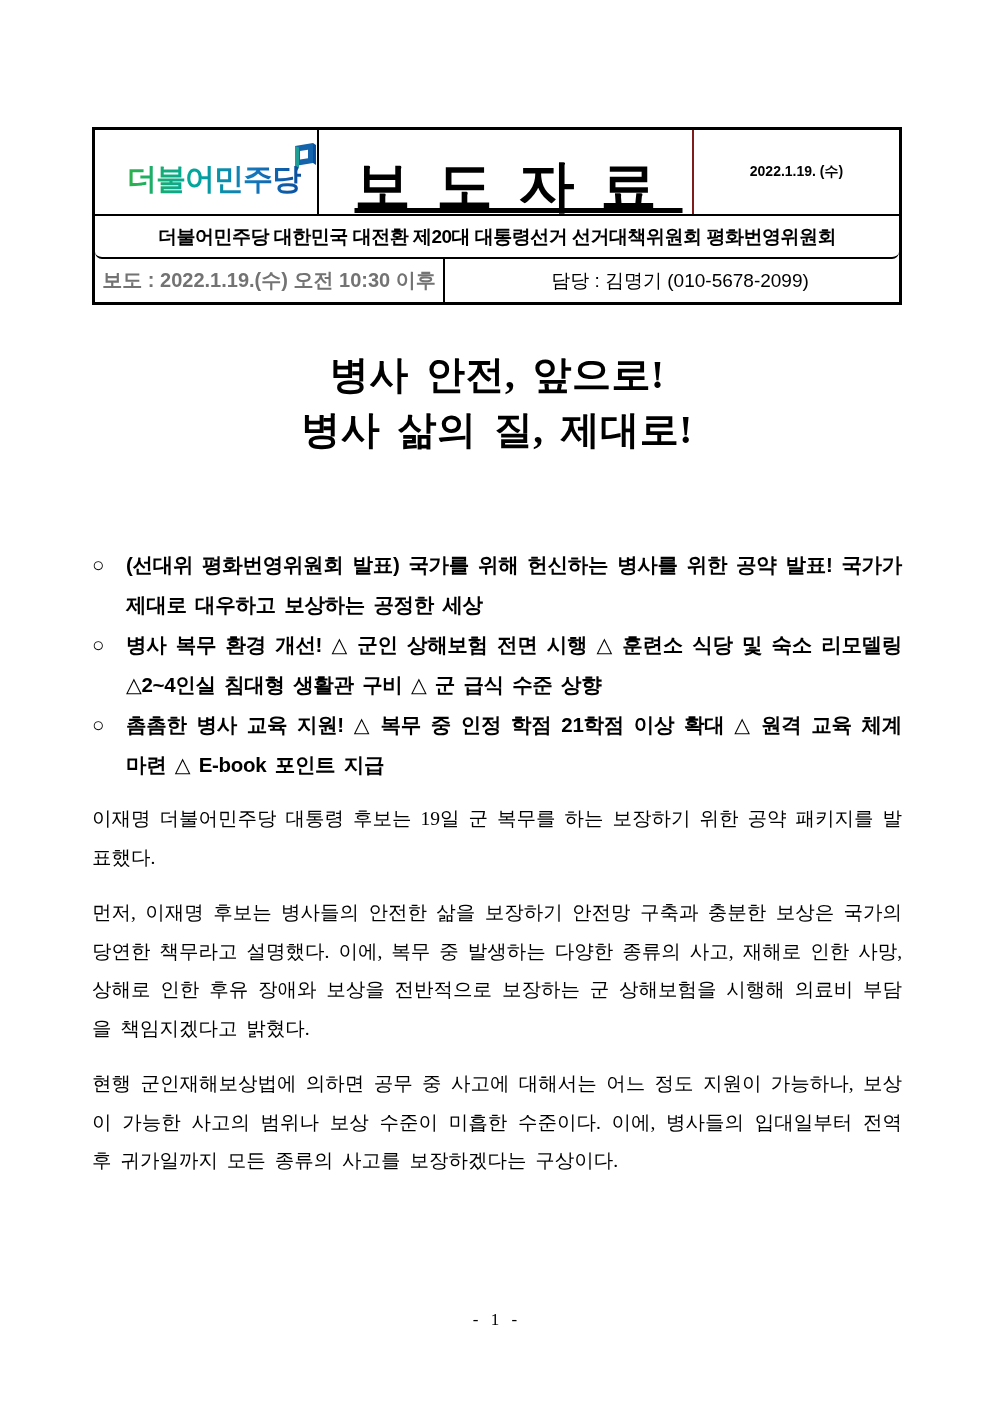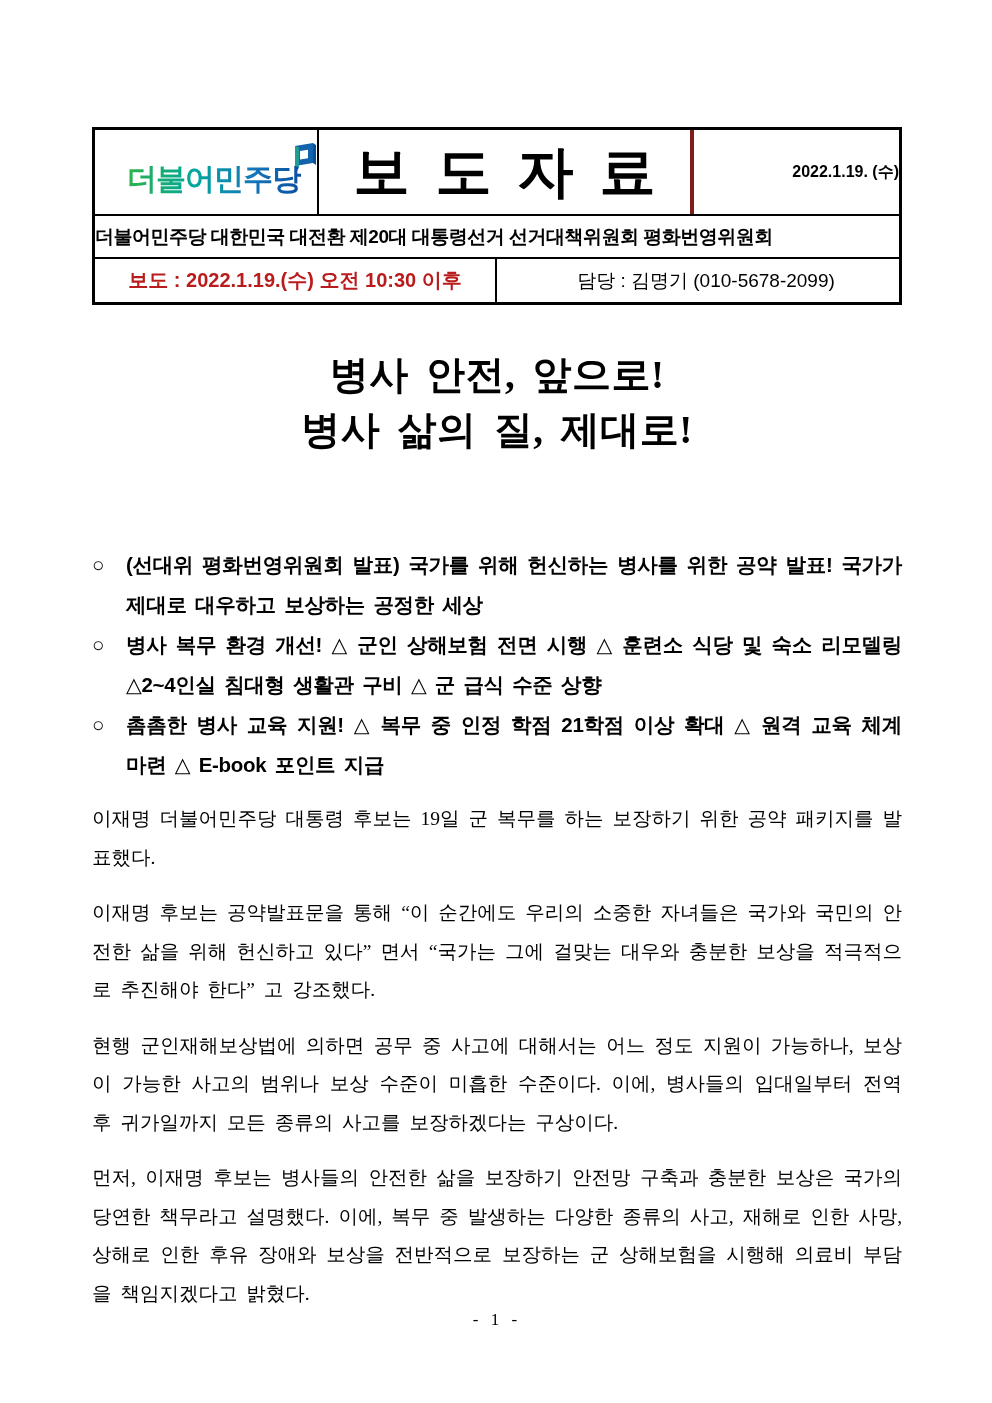--- a/index.html
+++ b/index.html
@@ -28,44 +28,45 @@
   }
   .logo-wrap { position: relative; padding-top: 14px; }
   .logo-text {
     font-weight: 900; font-size: 30px; letter-spacing: -1px;
     background: linear-gradient(90deg, #2db24a 0%, #00a79b 38%, #1577bb 72%, #0a4f9e 100%);
     -webkit-background-clip: text; background-clip: text; color: transparent;
     line-height: 1;
   }
   .flag-icon { position: absolute; top: -8px; right: -16px; }
   .title-cell {
-    flex: 1; border-right: 4px solid #7f1d1d;
-    display: flex; align-items: center; justify-content: center;
+    flex: 1; border-right: 2px solid #7f1d1d;
+    display: flex; align-items: flex-end; justify-content: center;
     box-sizing: border-box;
+    text-decoration: underline;
   }
   .press-title {
     font-weight: 900; font-size: 56px; line-height: 1;
     letter-spacing: 26px; margin-right: -26px;
     font-family: "Liberation Sans", "DejaVu Sans", sans-serif;
   }
   .date-cell {
     width: 205px;
-    display: flex; align-items: center; justify-content: flex-end;
-    font-weight: 700; font-size: 16px;
+    display: flex; align-items: center; justify-content: center;
+    font-weight: 700; font-size: 14px;
   }
   .ht-row2 {
     height: 41px; border-bottom: 2px solid #000;
-    display: flex; align-items: center; 
-    font-weight: 700; font-size: 19px; letter-spacing: -0.5px;
+    display: flex; align-items: center; justify-content: center;
+    font-weight: 700; font-size: 19px; letter-spacing: -0.5px; border-radius: 7px;
   }
   .ht-row3 { display: flex; height: 43px; }
   .release-cell {
-    width: 402px; border-right: 2px solid #000;
+    width: 350px; border-right: 2px solid #000;
     display: flex; align-items: center; justify-content: center;
-    font-weight: 700; font-size: 20px; color: #b91c1c;
+    font-weight: 700; font-size: 20px; color: #737373;
     box-sizing: border-box;
   }
   .contact-cell {
     flex: 1;
     display: flex; align-items: center; justify-content: center;
     font-weight: 400; font-size: 19px; padding-left: 16px;
   }
 
   
   .headline { top: 347px; text-align: center; }
@@ -151,20 +152,19 @@
     <span class="bullet-text">병사 복무 환경 개선! △ 군인 상해보험 전면 시행 △ 훈련소 식당 및 숙소 리모델링 △2~4인실 침대형 생활관 구비 △ 군 급식 수준 상향</span>
   </div>
   <div class="bullet">
     <span class="bullet-marker">○</span>
     <span class="bullet-text">촘촘한 병사 교육 지원! △ 복무 중 인정 학점 21학점 이상 확대 △ 원격 교육 체계 마련 △ E-book 포인트 지급</span>
   </div>
 </div>
 
 <div class="content-col body-text">
   <p>이재명 더불어민주당 대통령 후보는 19일 군 복무를 하는 보장하기 위한 공약 패키지를 발표했다.</p>
-  <p>이재명 후보는 공약발표문을 통해 “이 순간에도 우리의 소중한 자녀들은 국가와 국민의 안전한 삶을 위해 헌신하고 있다” 면서 “국가는 그에 걸맞는 대우와 충분한 보상을 적극적으로 추진해야 한다” 고 강조했다.</p>
+  <p>먼저, 이재명 후보는 병사들의 안전한 삶을 보장하기 안전망 구축과 충분한 보상은 국가의 당연한 책무라고 설명했다. 이에, 복무 중 발생하는 다양한 종류의 사고, 재해로 인한 사망, 상해로 인한 후유 장애와 보상을 전반적으로 보장하는 군 상해보험을 시행해 의료비 부담을 책임지겠다고 밝혔다.</p>
   <p>현행 군인재해보상법에 의하면 공무 중 사고에 대해서는 어느 정도 지원이 가능하나, 보상이 가능한 사고의 범위나 보상 수준이 미흡한 수준이다. 이에, 병사들의 입대일부터 전역 후 귀가일까지 모든 종류의 사고를 보장하겠다는 구상이다.</p>
-  <p>먼저, 이재명 후보는 병사들의 안전한 삶을 보장하기 안전망 구축과 충분한 보상은 국가의 당연한 책무라고 설명했다. 이에, 복무 중 발생하는 다양한 종류의 사고, 재해로 인한 사망, 상해로 인한 후유 장애와 보상을 전반적으로 보장하는 군 상해보험을 시행해 의료비 부담을 책임지겠다고 밝혔다.</p>
 </div>
 
 <div class="content-col page-footer">
   <span>- 1 -</span>
 </div>
 
 </body></html>

